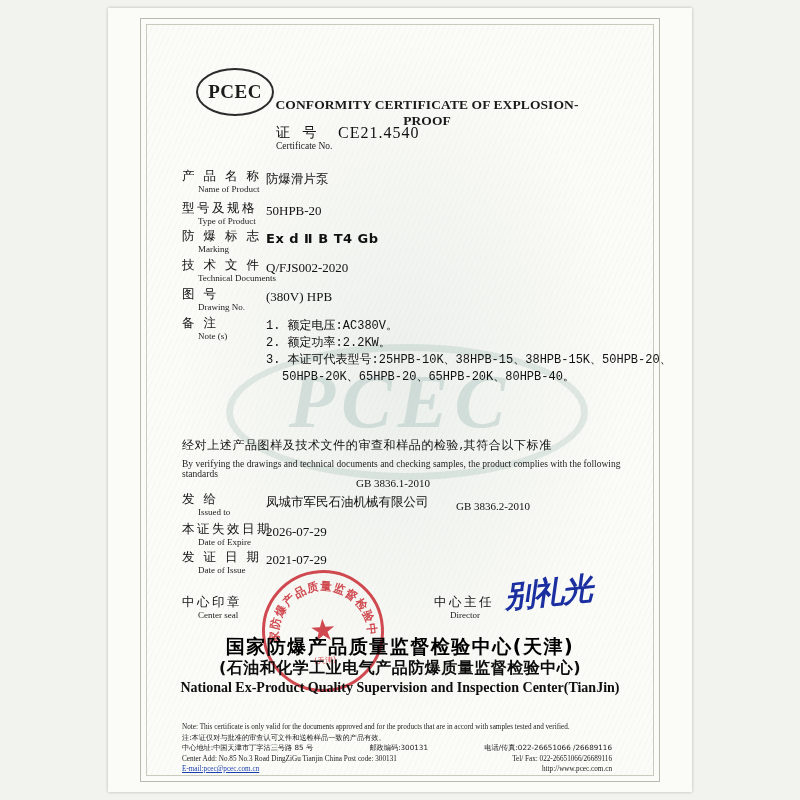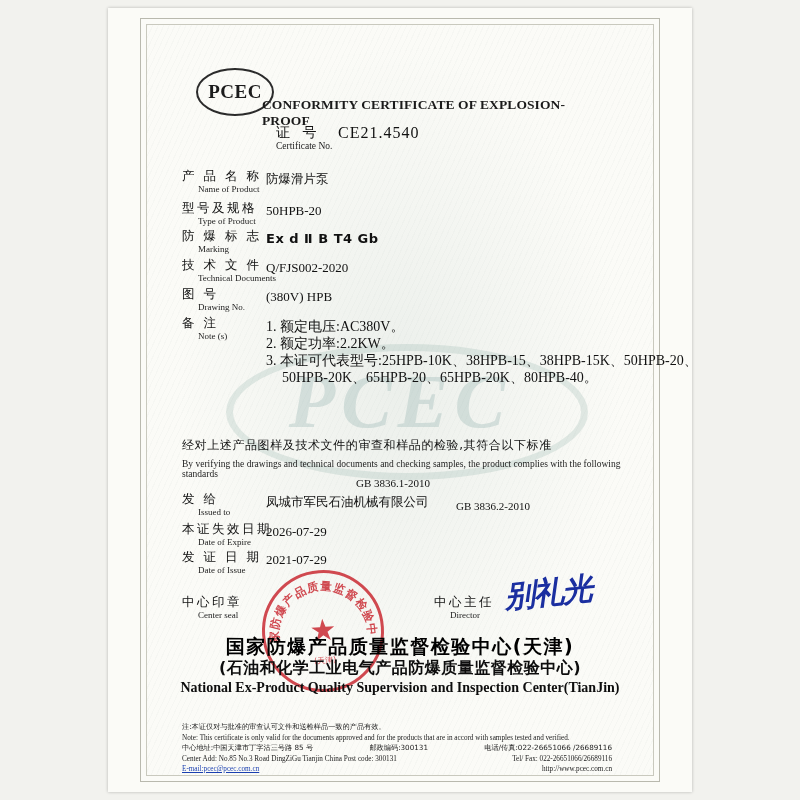--- a/index.html
+++ b/index.html
@@ -121,20 +121,21 @@
     letter-spacing: 11px;
     color: #111;
     text-align: center;
     font-family: "DejaVu Sans", sans-serif;
   }
   .title-en {
     position: absolute;
     left: 262px;
     top: 97px;
     width: 330px;
+    text-align: center;
     font-size: 13.5px;
     font-weight: bold;
     color: #1a1a1a;
     letter-spacing: 0.1px;
   }
 
   .certno-label-cn {
     position: absolute;
     left: 276px;
     top: 124px;
@@ -203,25 +204,25 @@
   }
 
   
   .notes {
     position: absolute;
     left: 266px;
     top: 318px;
     width: 330px;
   }
   .notes .note-line {
-    font-size: 14px;
+    font-size: 12px;
     color: #111;
     line-height: 17px;
     white-space: nowrap;
-    font-family: Liberation Serif, serif;
+    font-family: Liberation Mono, monospace;
   }
   .notes .note-line.cont {
     padding-left: 16px;
   }
 
   
   .stmt-cn {
     position: absolute;
     left: 182px;
     top: 437px;
@@ -487,22 +488,22 @@
     <div class="seal-sub">(天津)</div>
   </div>
 
   <div class="signature">别礼光</div>
 
   <div class="org-cn-1">国家防爆产品质量监督检验中心(天津)</div>
   <div class="org-cn-2">(石油和化学工业电气产品防爆质量监督检验中心)</div>
   <div class="org-en">National Ex-Product Quality Supervision and Inspection Center(TianJin)</div>
 
   <div class="footer">
+    <div class="f-line">Note: This certificate is only valid for the documents approved and for the products that are in accord with samples tested and verified.</div>
     <div class="f-line f-cn">注:本证仅对与批准的审查认可文件和送检样品一致的产品有效。</div>
-    <div class="f-line">Note: This certificate is only valid for the documents approved and for the products that are in accord with samples tested and verified.</div>
     <div class="f-line f-cols">
       <span class="f-cn">中心地址:中国天津市丁字沽三号路 85 号</span>
       <span class="f-cn">邮政编码:300131</span>
       <span class="f-cn">电话/传真:022-26651066 /26689116</span>
     </div>
     <div class="f-line f-cols">
       <span>Center Add: No.85 No.3 Road DingZiGu Tianjin China Post code: 300131</span>
       <span>Tel/ Fax: 022-26651066/26689116</span>
     </div>
     <div class="f-line f-cols">

